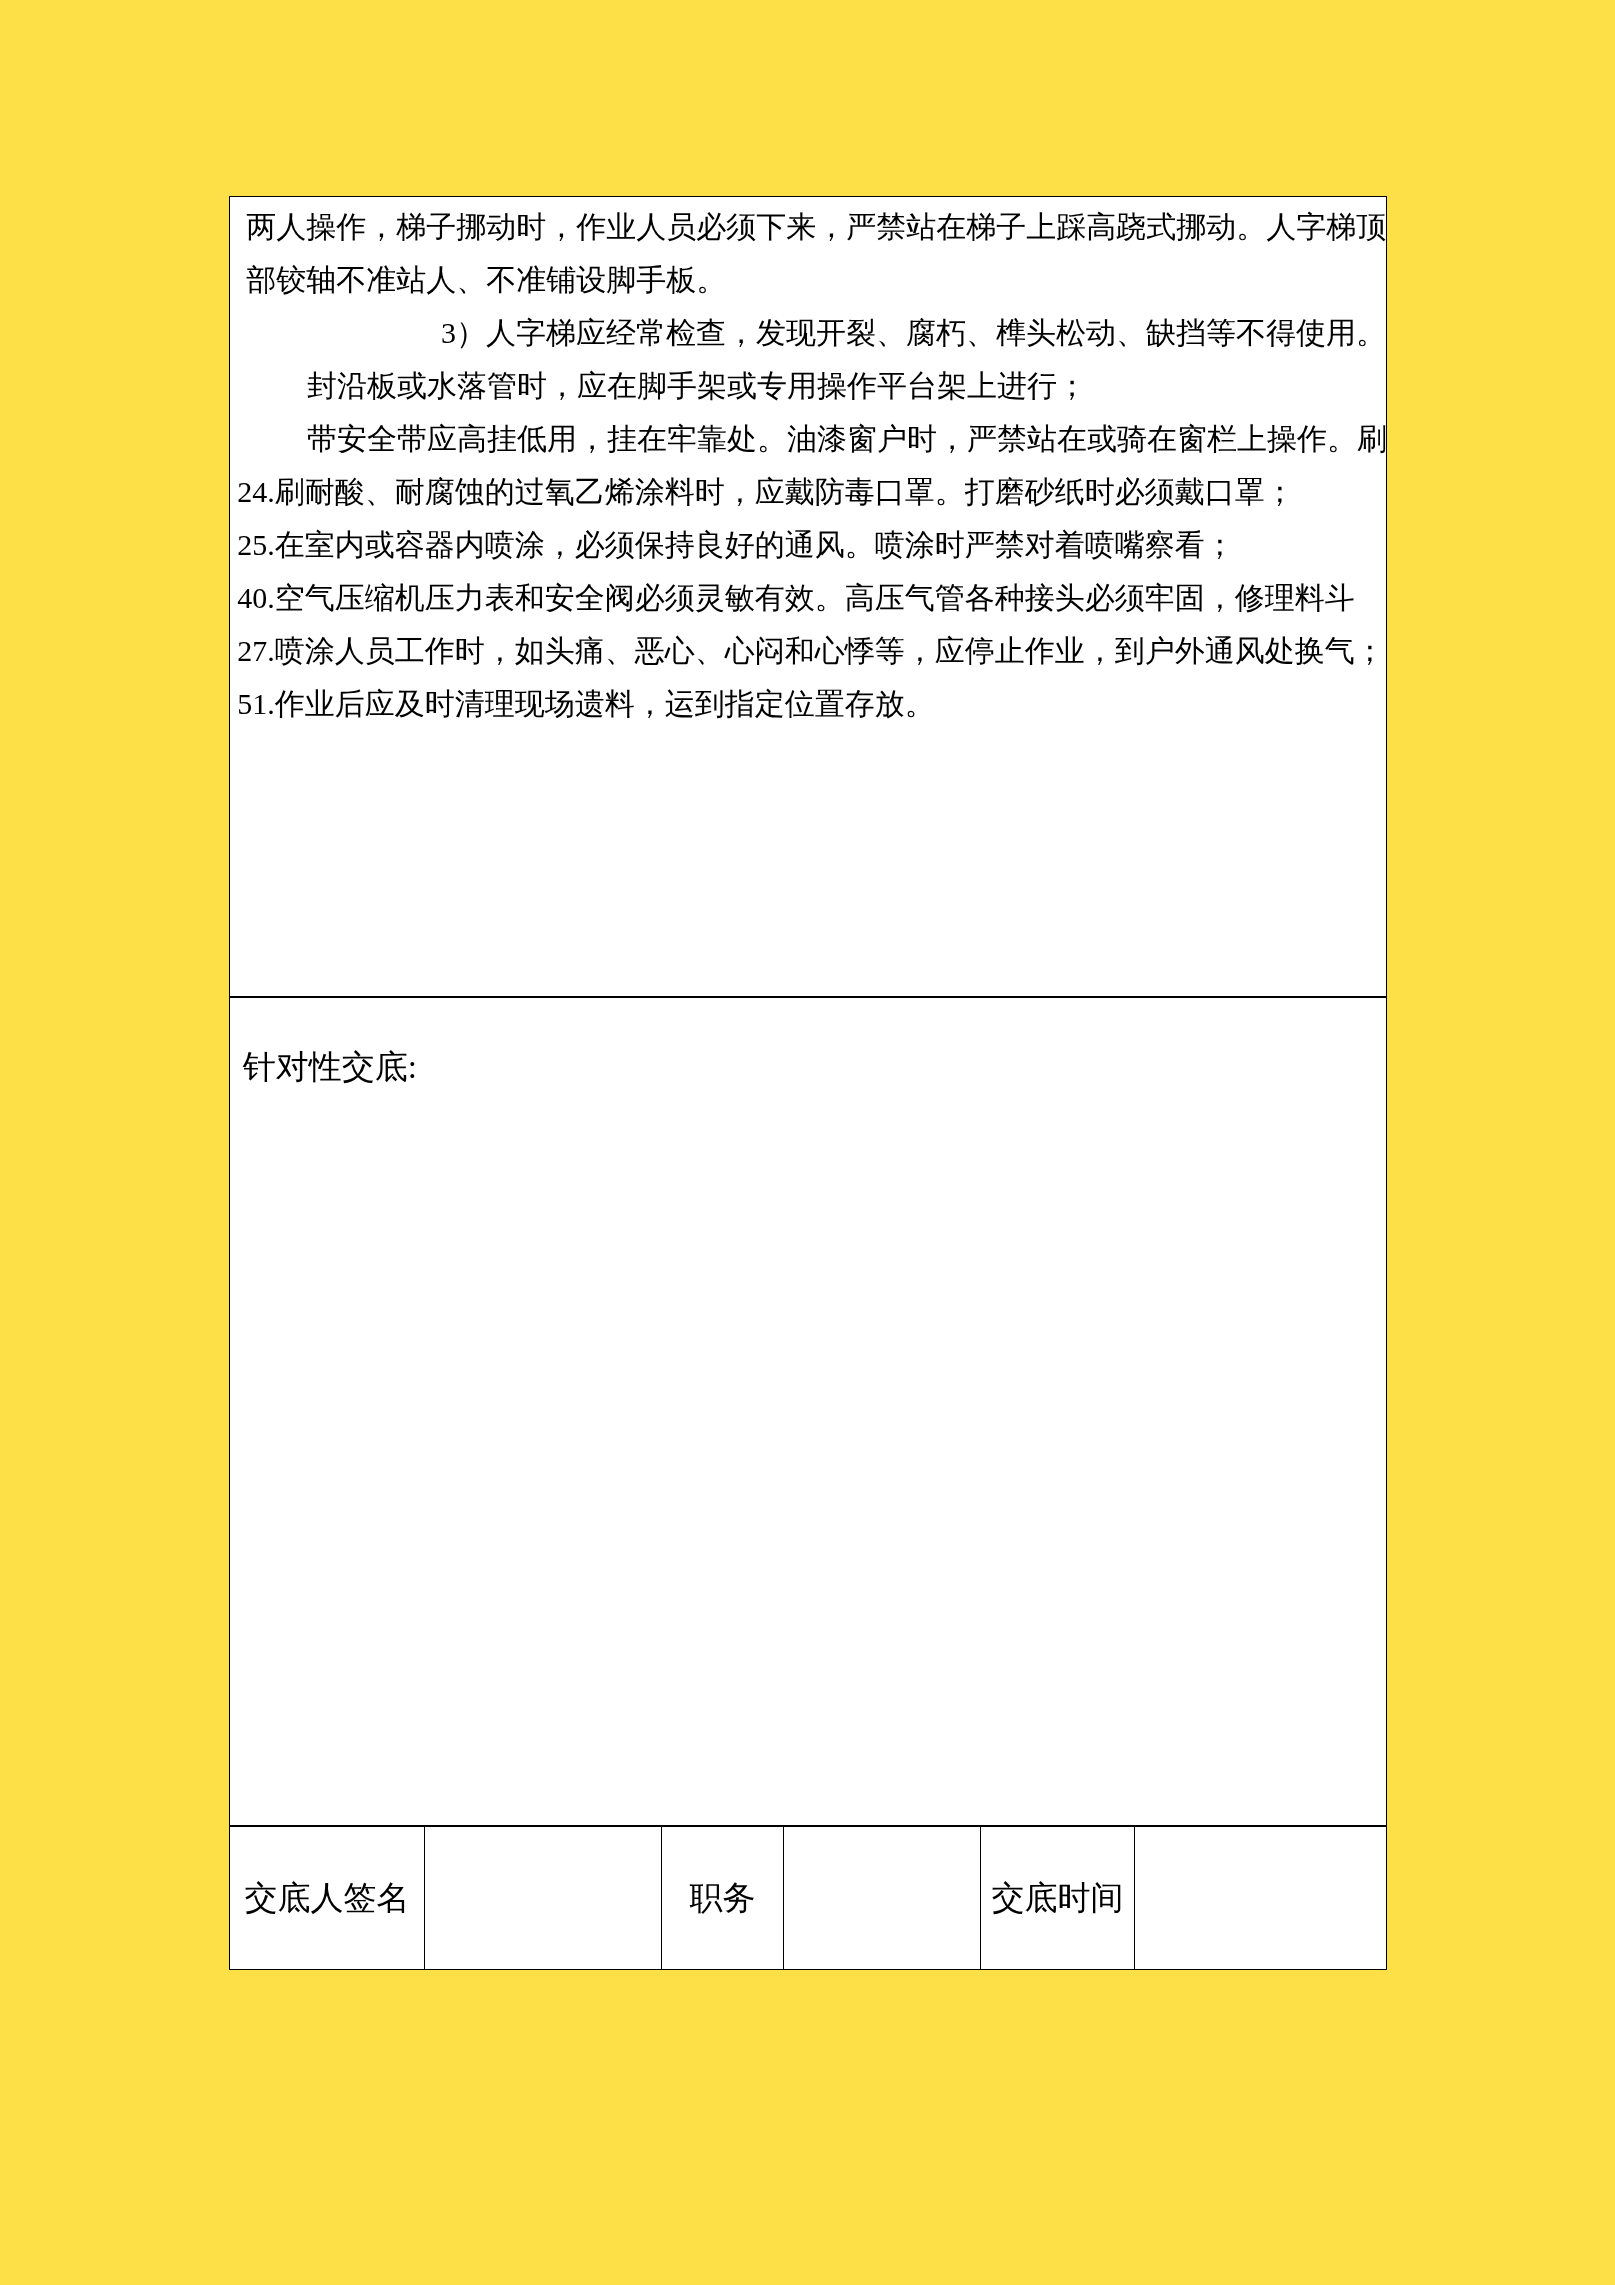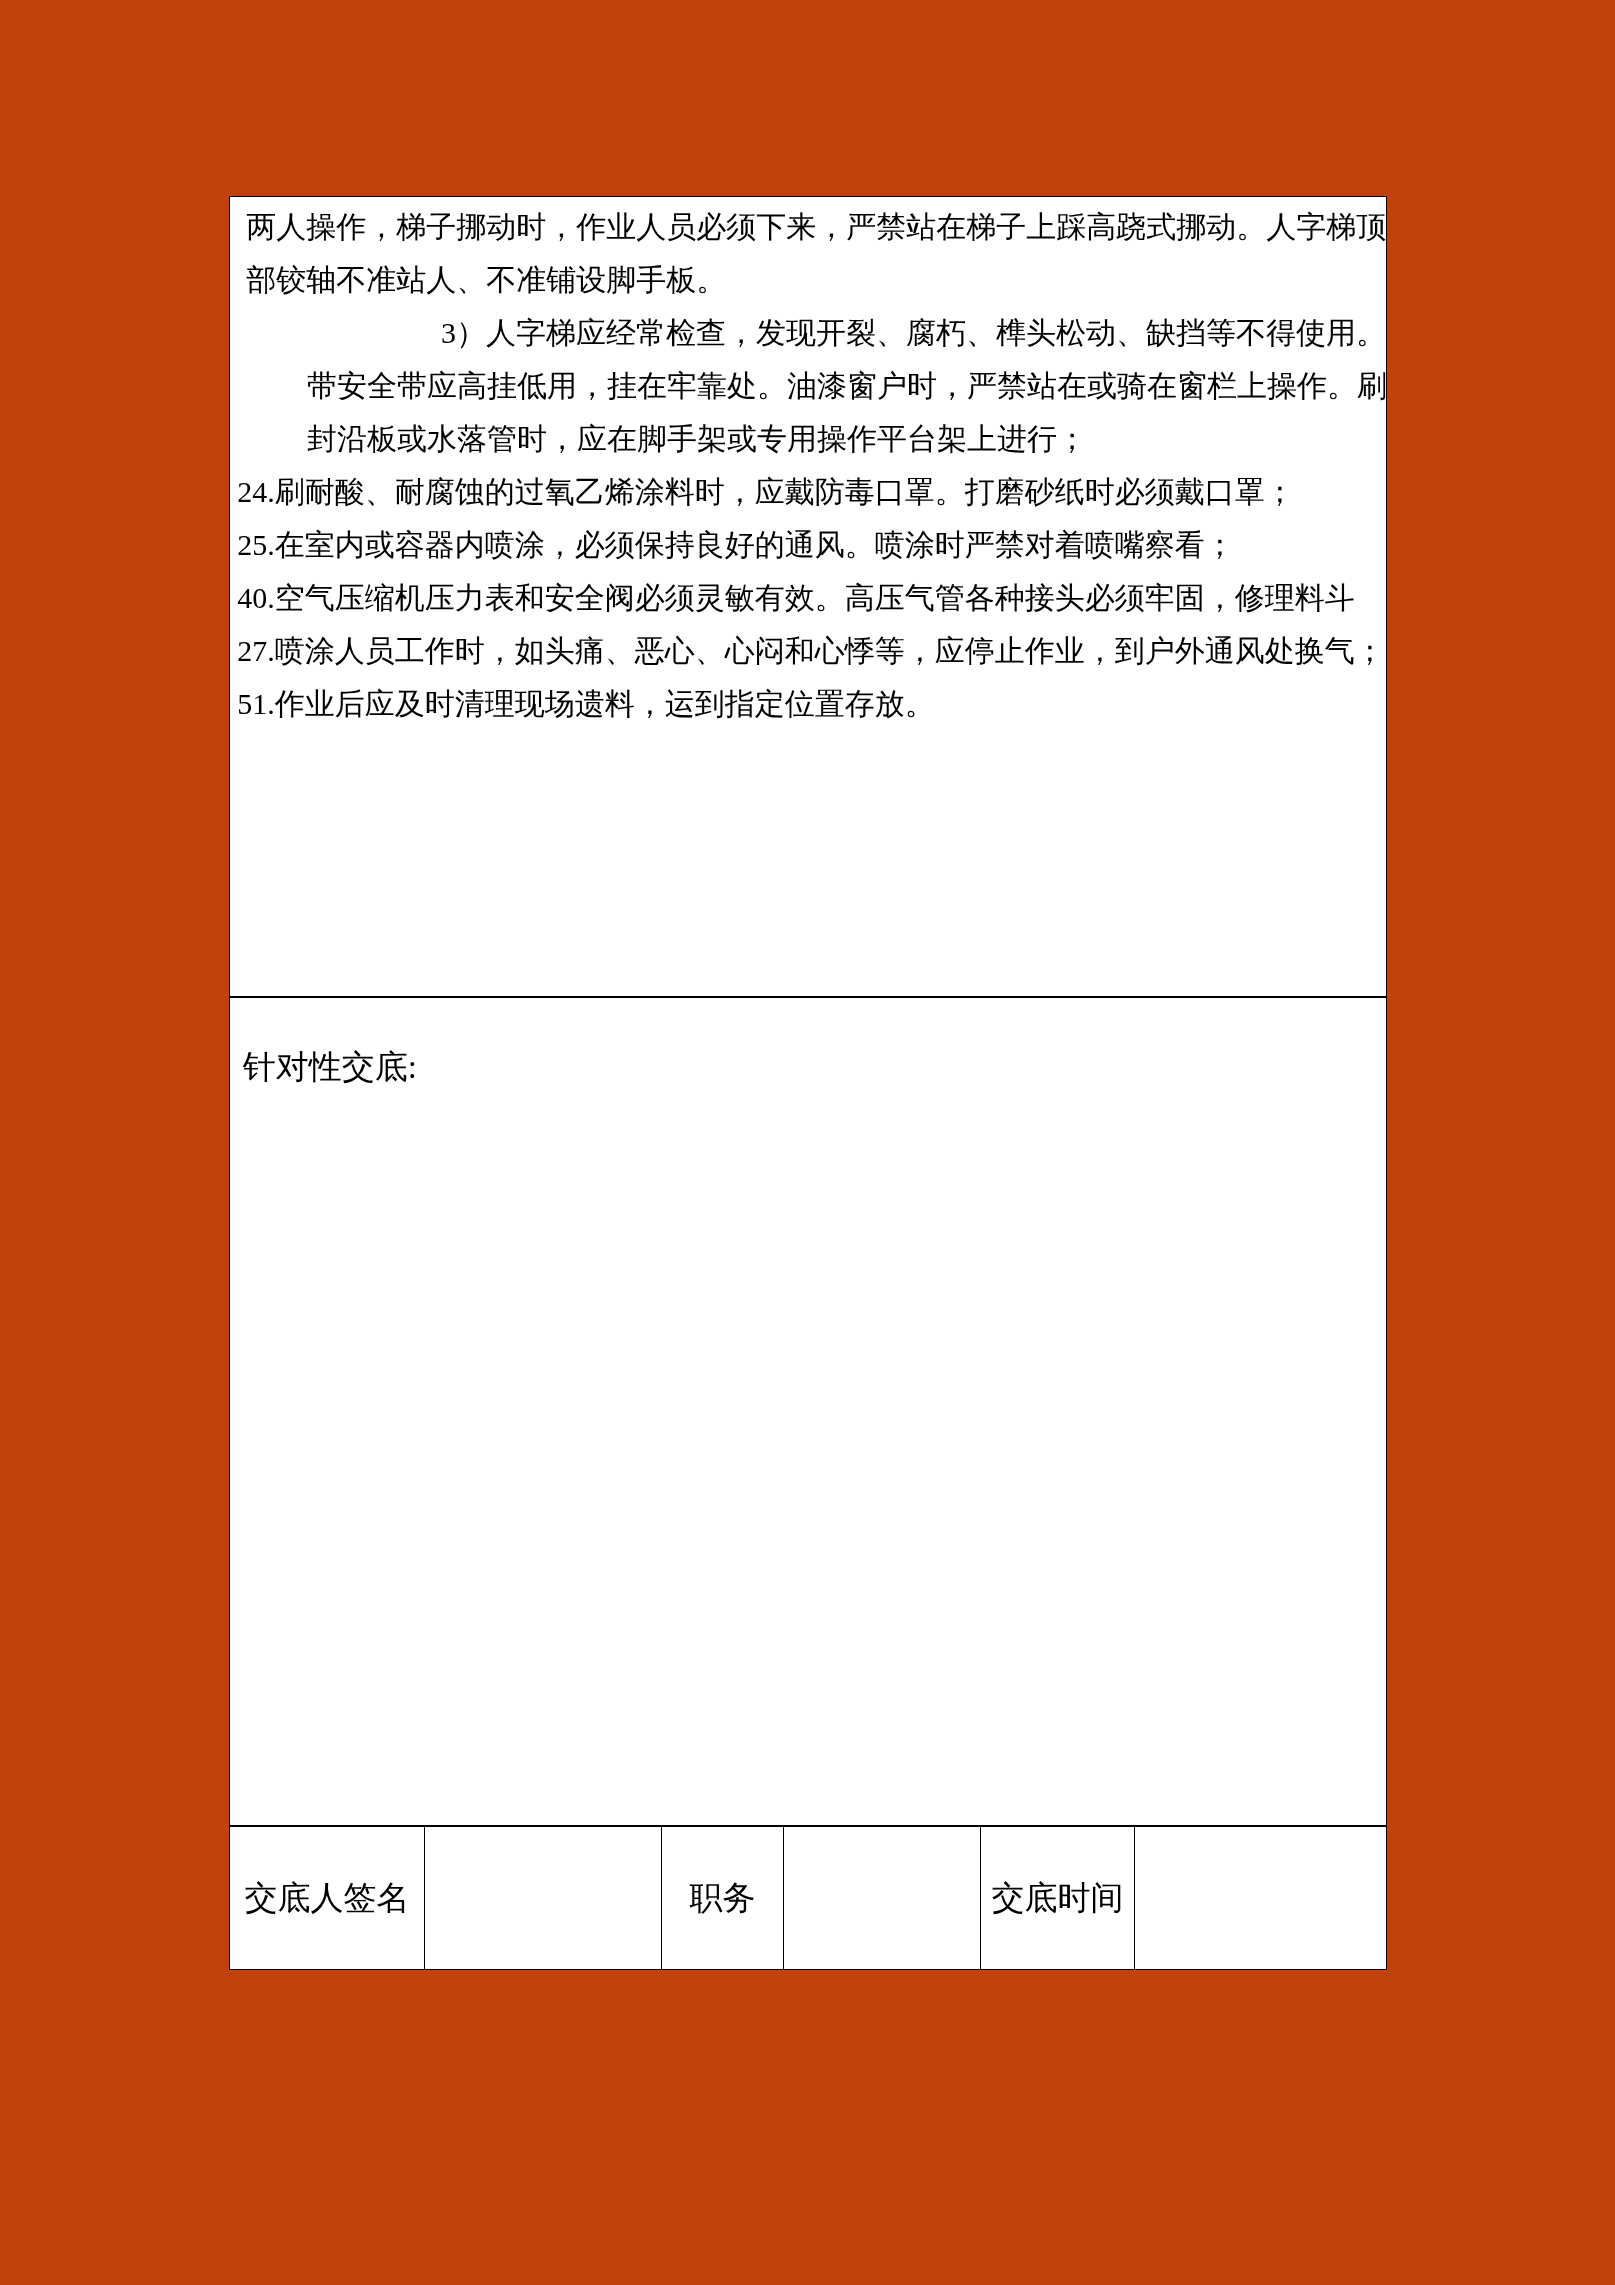--- a/index.html
+++ b/index.html
@@ -1,19 +1,19 @@
 <!DOCTYPE html>
 <html style="font-size:14.5px"><head>
 <meta charset="utf-8">
 <style>
   html,body{margin:0;padding:0;background:#ffffff;}
   .page{
     position:relative;
     width:1616px;height:2285px;
-    background:#c2410c;
+    background:#fde047;
     color:#000000;
     font-family:"Liberation Serif","DejaVu Serif",serif;
   }
   .doc-table{
     position:absolute;left:229px;top:196px;
     width:1158px;height:1774px;
     border:1.8px solid #000;
     box-sizing:border-box;
     display:flex;flex-direction:column;
     background:#ffffff;
@@ -63,22 +63,22 @@
 </head>
 <body>
 
 <div class="page">
   <div class="doc-table">
 
     <div class="cell-rules">
       <div class="rule-line ind-hang">两人操作，梯子挪动时，作业人员必须下来，严禁站在梯子上踩高跷式挪动。人字梯顶</div>
       <div class="rule-line ind-hang">部铰轴不准站人、不准铺设脚手板。</div>
       <div class="rule-line ind-sub">3）人字梯应经常检查，发现开裂、腐朽、榫头松动、缺挡等不得使用。</div>
+      <div class="rule-line ind-cont">封沿板或水落管时，应在脚手架或专用操作平台架上进行；</div>
       <div class="rule-line ind-cont">带安全带应高挂低用，挂在牢靠处。油漆窗户时，严禁站在或骑在窗栏上操作。刷</div>
-      <div class="rule-line ind-cont">封沿板或水落管时，应在脚手架或专用操作平台架上进行；</div>
       <div class="rule-line ind-num">24.刷耐酸、耐腐蚀的过氧乙烯涂料时，应戴防毒口罩。打磨砂纸时必须戴口罩；</div>
       <div class="rule-line ind-num">25.在室内或容器内喷涂，必须保持良好的通风。喷涂时严禁对着喷嘴察看；</div>
       <div class="rule-line ind-num">40.空气压缩机压力表和安全阀必须灵敏有效。高压气管各种接头必须牢固，修理料斗</div>
       <div class="rule-line ind-num">27.喷涂人员工作时，如头痛、恶心、心闷和心悸等，应停止作业，到户外通风处换气；</div>
       <div class="rule-line ind-num">51.作业后应及时清理现场遗料，运到指定位置存放。</div>
     </div>
 
     <div class="cell-targeted">
       <div class="targeted-label">针对性交底:</div>
       <div class="targeted-area"></div>

